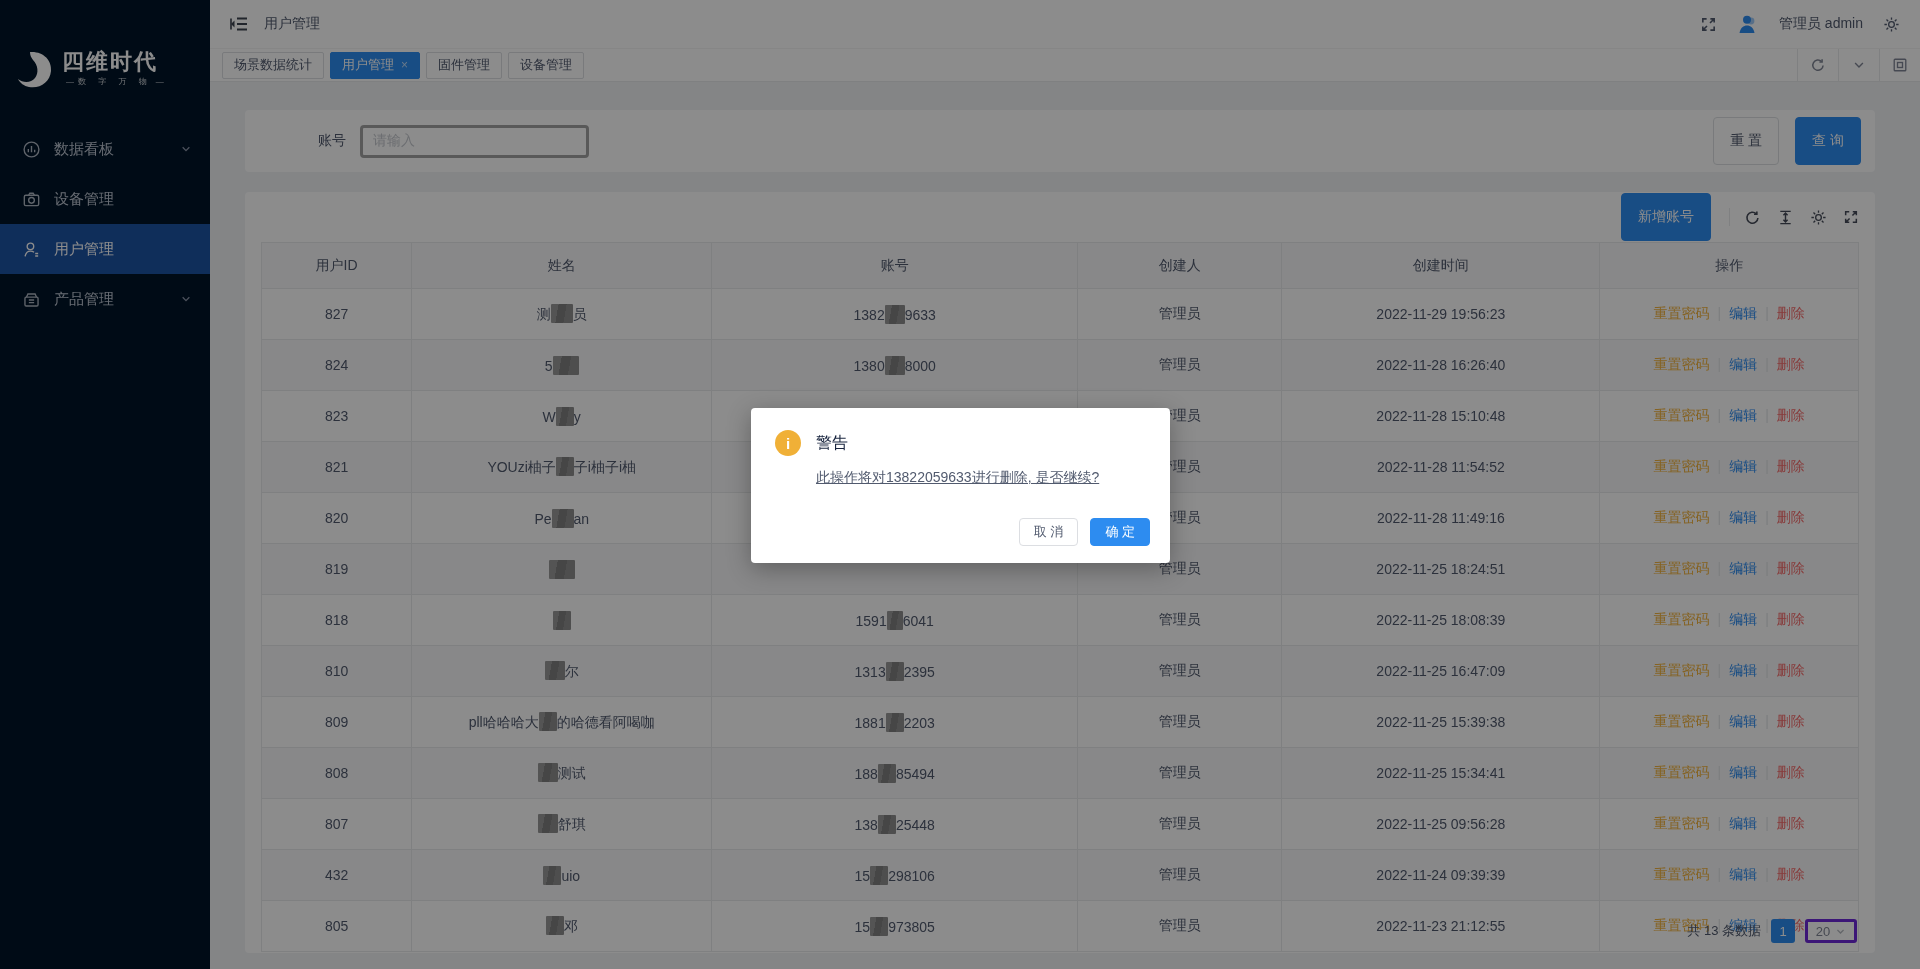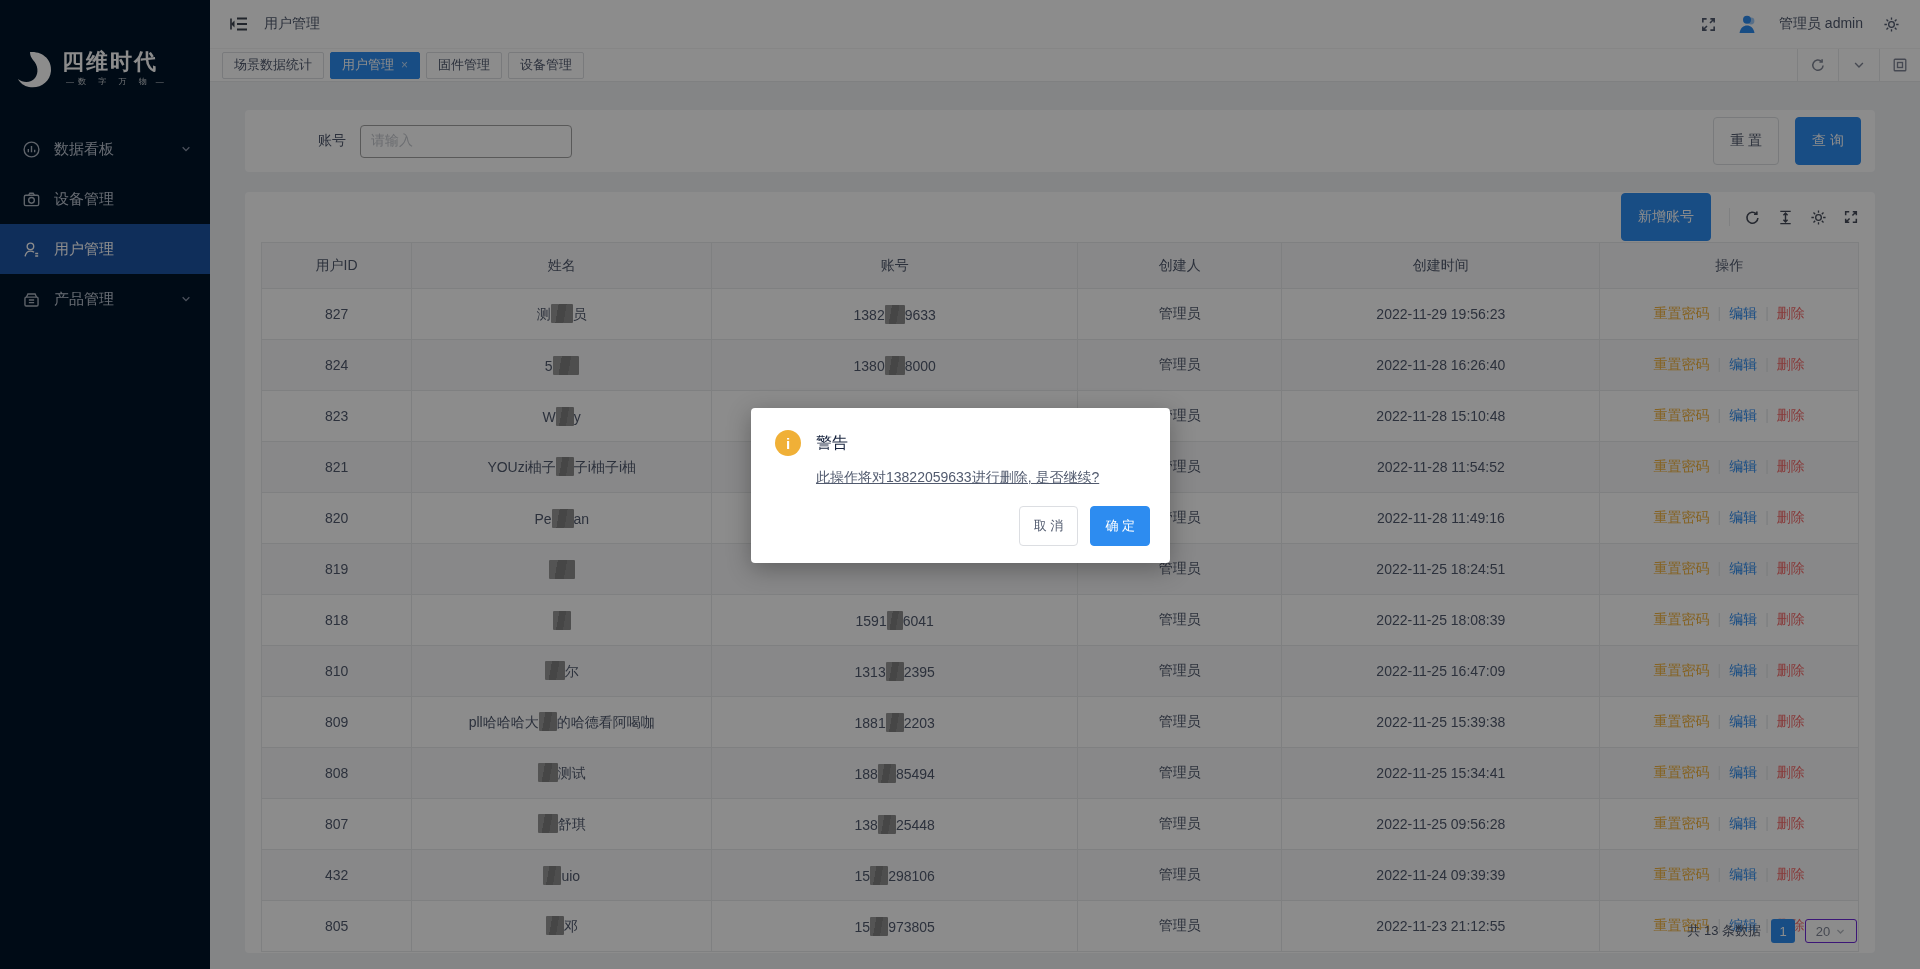--- a/index.html
+++ b/index.html
@@ -34,21 +34,21 @@
   .tabbar{height:34px;background:#fff;border-top:1px solid #f4f4f5;border-bottom:1px solid #e8eaec;display:flex;align-items:center;padding-left:12px;box-sizing:border-box;}
   .tab{height:27px;box-sizing:border-box;display:flex;align-items:center;border:1px solid #dcdee2;border-radius:2px;background:#fff;color:#515a6e;font-size:13px;padding:0 11px;margin-right:6px;cursor:pointer;}
   .tab.active{background:#2d8cf0;border-color:#2d8cf0;color:#fff;}
   .tab .close{margin-left:7px;font-size:12px;color:#bfdcfa;line-height:1;}
   .tabbar-right{margin-left:auto;display:flex;height:33px;}
   .tb-cell{width:40px;display:flex;align-items:center;justify-content:center;border-left:1px solid #e8eaec;color:#808695;cursor:pointer;}
   
   .content{position:absolute;top:82px;left:0;width:1710px;height:887px;box-sizing:border-box;padding:28px 45px 0 35px;background:#f0f2f5;}
   .search-card{background:#fff;border-radius:4px;height:62px;display:flex;align-items:center;padding:0 14px 0 73px;box-sizing:border-box;}
   .search-label{font-size:14px;}
-  .search-input{width:212px;height:33px;box-sizing:border-box;border:1px solid #a3a3a3;border-radius:4px;margin-left:14px;padding:0 10px;font-size:14px;color:#515a6e;outline:none;font-family:Liberation Serif, serif;}
+  .search-input{width:229px;height:33px;box-sizing:border-box;border:3px solid #a3a3a3;border-radius:4px;margin-left:14px;padding:0 10px;font-size:14px;color:#515a6e;outline:none;font-family:Liberation Serif, serif;}
   .search-input::placeholder{color:#c5c8ce;}
   .search-buttons{margin-left:auto;display:flex;gap:16px;}
   .btn{height:48px;box-sizing:border-box;border-radius:4px;font-size:14px;display:inline-flex;align-items:center;justify-content:center;cursor:pointer;padding:0 16px;white-space:nowrap;}
   .btn-default{background:#fff;border:1px solid #dcdee2;color:#515a6e;}
   .btn-primary{background:#2d8cf0;border:1px solid #2d8cf0;color:#fff;}
   
   .table-card{background:#fff;border-radius:4px;margin-top:20px;height:761px;box-sizing:border-box;padding:0 16px;position:relative;}
   .table-toolbar{height:50px;display:flex;align-items:center;justify-content:flex-end;}
   .tool-sep{width:1px;height:18px;background:#e8eaec;margin:0 14px 0 18px;}
   .tool-icons{display:flex;align-items:center;gap:16px;color:#464c59;}
@@ -59,30 +59,30 @@
   tr.stripe td{background:#f8f8f9;}
   .redact{display:inline-block;height:19px;vertical-align:-4px;border-radius:1px;
     background:linear-gradient(100deg,#9a9a9a 30%,#808080 30%,#808080 62%,#8f8f8f 62%);}
   .acts a{text-decoration:none;font-size:14px;cursor:pointer;}
   .a-reset{color:#f2b33e;}
   .a-edit{color:#2d8cf0;}
   .a-del{color:#f56c6c;}
   .a-sep{color:#e3e5e8;margin:0 8px;}
   .table-footer{position:absolute;right:18px;bottom:10px;display:flex;align-items:center;gap:10px;font-size:13px;color:#515a6e;}
   .page-btn{min-width:24px;height:24px;background:#2d8cf0;color:#fff;border-radius:3px;display:flex;align-items:center;justify-content:center;font-size:13px;cursor:pointer;}
-  .size-select{width:52px;height:24px;box-sizing:border-box;border:1px solid #6d28d9;border-radius:3px;color:#808695;display:flex;align-items:center;justify-content:center;gap:5px;font-size:13px;cursor:pointer;background:#fff;}
+  .size-select{width:52px;height:24px;box-sizing:border-box;border:3px solid #6d28d9;border-radius:3px;color:#808695;display:flex;align-items:center;justify-content:center;gap:5px;font-size:13px;cursor:pointer;background:#fff;}
   
   .modal-mask{position:absolute;inset:0;background:rgba(0,0,0,0.45);z-index:50;}
   .modal{position:absolute;left:751px;top:408px;width:419px;height:155px;background:#fff;border-radius:4px;box-shadow:0 6px 24px rgba(0,0,0,.3);z-index:60;box-sizing:border-box;padding:22px 20px 0 24px;}
   .modal-head{display:flex;align-items:center;}
   .warn-icon{width:26px;height:26px;border-radius:50%;background:#f0b037;color:#fff;display:flex;align-items:center;justify-content:center;font-size:15px;font-weight:bold;flex:0 0 auto;}
   .modal-title{font-size:16px;color:#17233d;margin-left:15px;}
   .modal-msg{margin:13px 0 0 41px;font-size:14px;color:#515a6e;text-decoration:underline;}
   .modal-buttons{position:absolute;right:20px;bottom:17px;display:flex;gap:12px;}
-  .btn-sm{height:40px;padding:0 14px;font-size:13px;}
+  .btn-sm{height:28px;padding:0 14px;font-size:13px;}
 </style>
 </head>
 <body>
 
 <div class="sidebar">
   <div class="logo">
     <span>
       <svg width="38" height="40" viewBox="0 0 38 40">
         <path d="M14 2 C27 1 36 10 35 21 C34 32 24 39 13 37 C8 36 4 33 2 29 C7 33 15 33 19 28 C23 23 22 15 17 10 C15 7.5 14 5 14 2 Z" fill="#fff"></path>
         <path d="M10 6 C14 9 17 14 16 20 C15 26 10 29 5 28" fill="none" stroke="#001529" stroke-width="2"></path>

